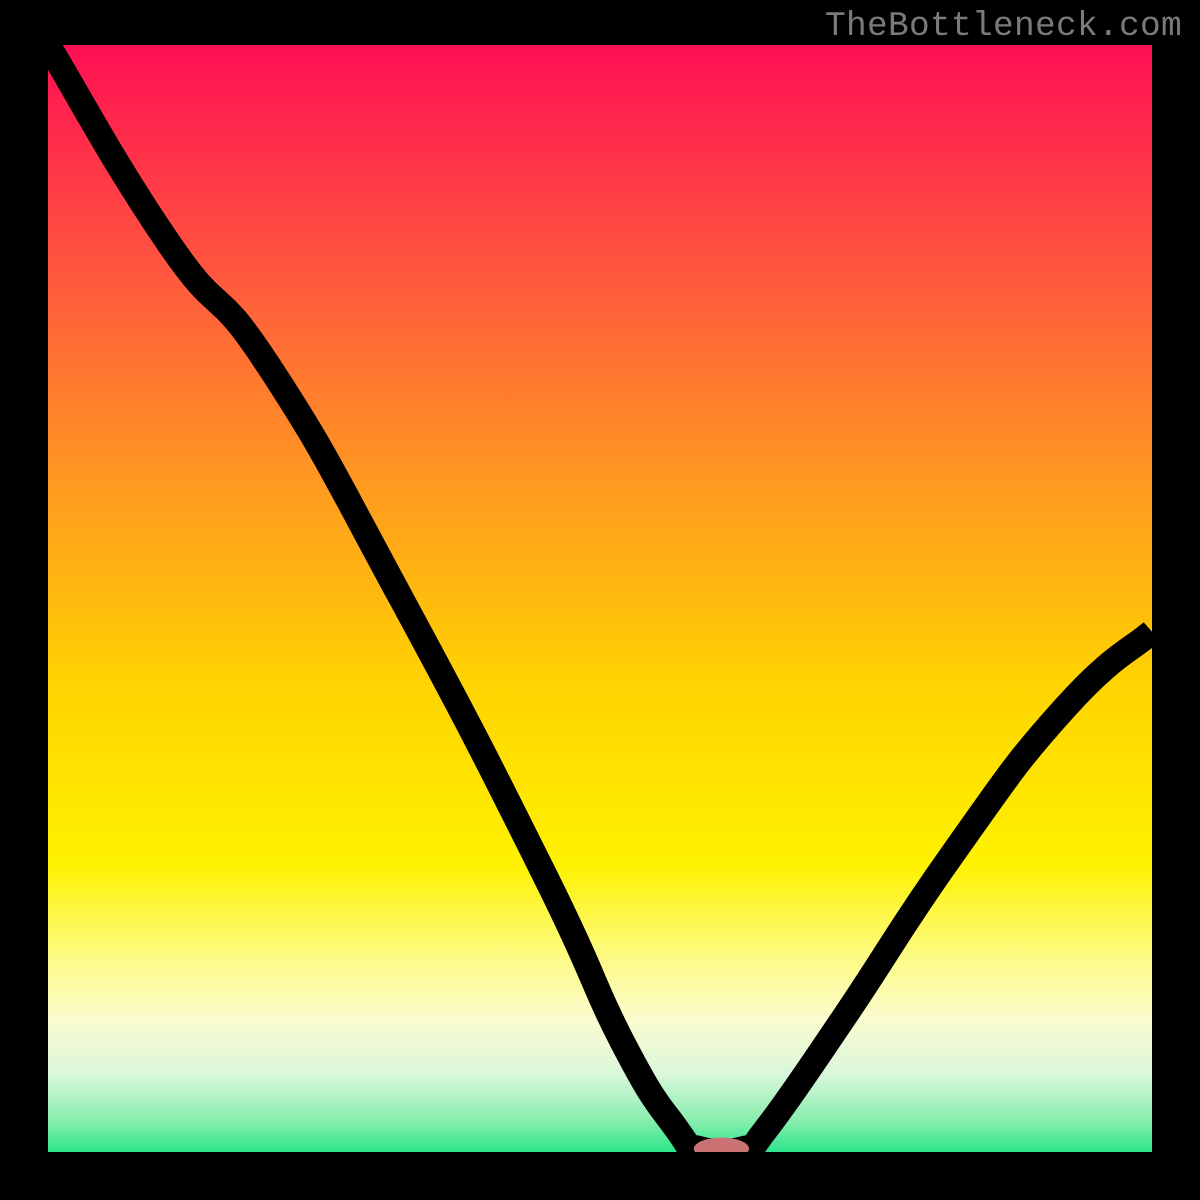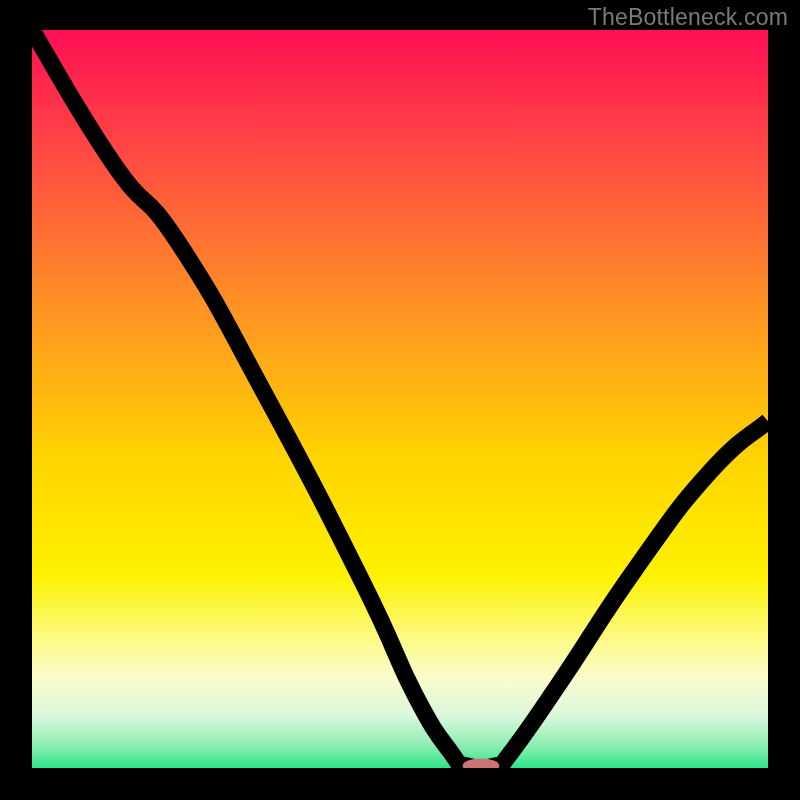--- a/index.html
+++ b/index.html
@@ -14,21 +14,21 @@
     position: relative;
     width: 800px;
     height: 800px;
     background: #000;
   }
   .watermark {
     position: absolute;
     top: 4px;
     right: 12px;
     color: #7a7a7a;
-    font-family: Liberation Sans, sans-serif;
+    font-family: Liberation Mono, monospace;
     font-size: 23px;
     letter-spacing: 0.2px;
   }
   .plot {
     position: absolute;
     left: 32px;
     top: 30px;
     width: 736px;
     height: 738px;
   }

